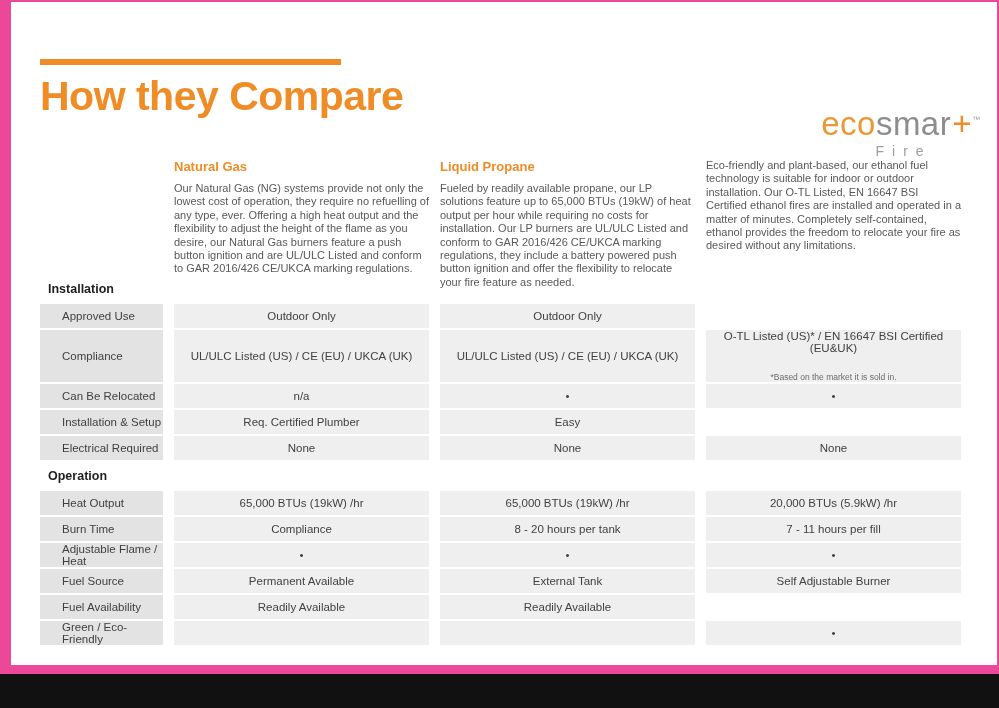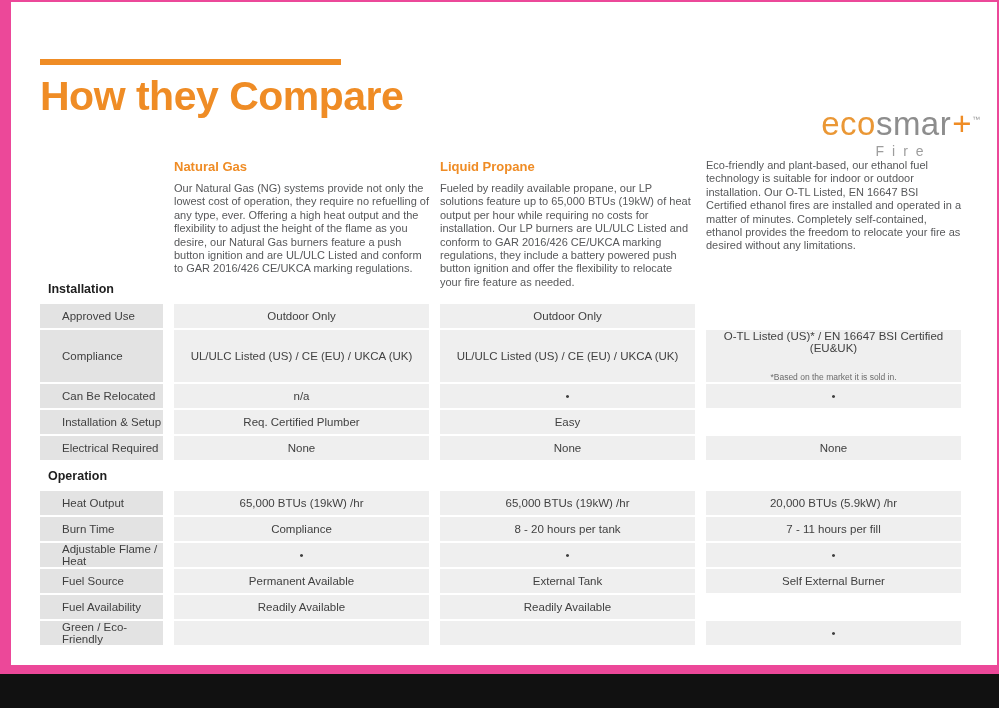--- a/index.html
+++ b/index.html
@@ -150,21 +150,21 @@
         <div class="cell label">Adjustable Flame / Heat</div>
         <div class="cell">•</div>
         <div class="cell">•</div>
         <div class="cell">•</div>
       </div>
 
       <div class="trow">
         <div class="cell label">Fuel Source</div>
         <div class="cell">Permanent Available</div>
         <div class="cell">External Tank</div>
-        <div class="cell">Self External Burner</div>
+        <div class="cell">Self Adjustable Burner</div>
       </div>
 
       <div class="trow">
         <div class="cell label">Fuel Availability</div>
         <div class="cell">Readily Available</div>
         <div class="cell">Readily Available</div>
       </div>
 
       <div class="trow">
         <div class="cell label">Green / Eco-Friendly</div>

